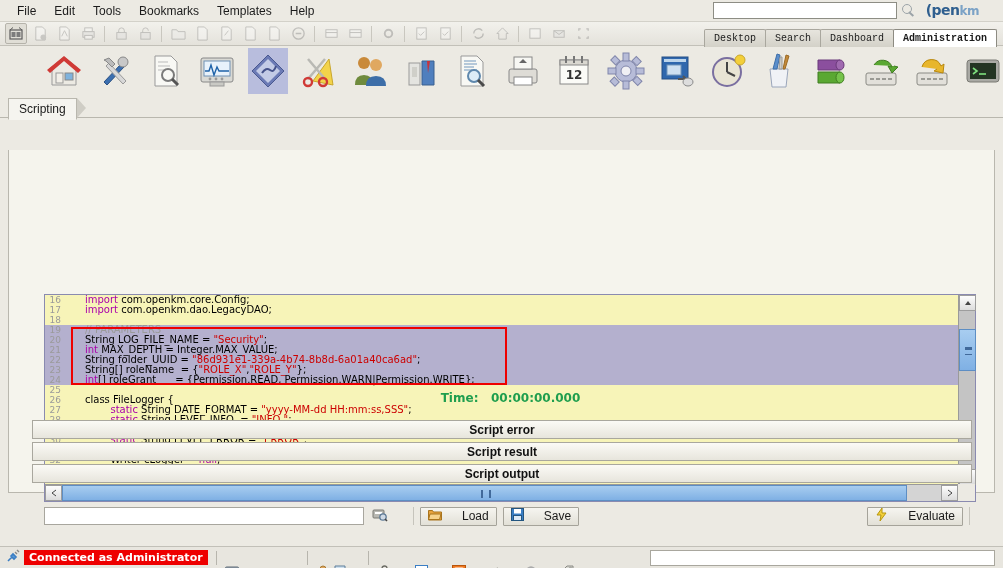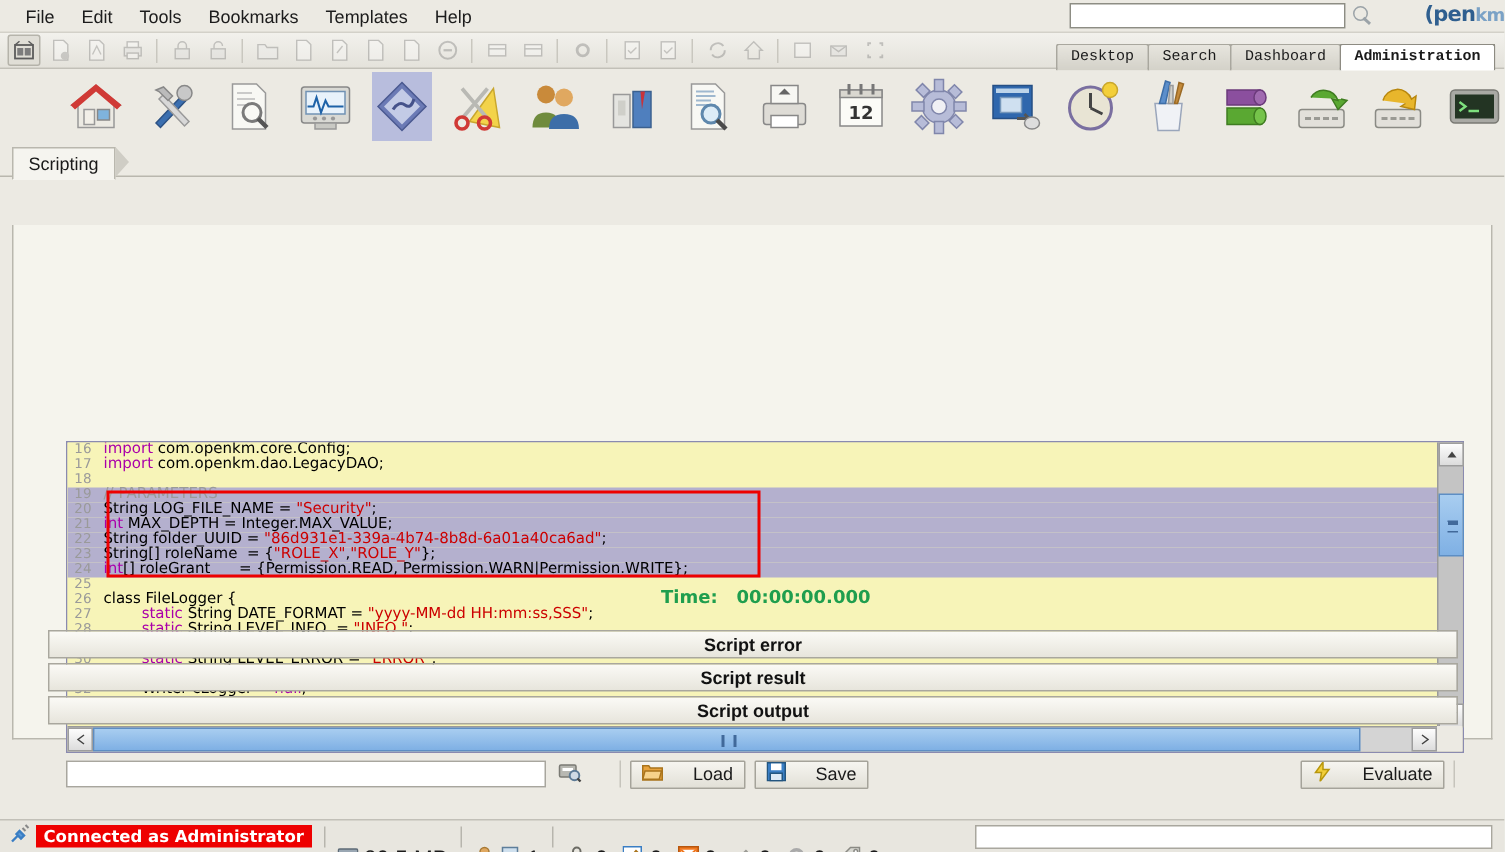--- a/index.html
+++ b/index.html
@@ -46,21 +46,21 @@
   .mag { width: 13px; height: 13px; position: relative; display:inline-block; opacity: .55;}
   .mag::before {
     content:""; position:absolute; left:0; top:0; width:8px; height:8px;
     border:1.6px solid #5a6a78; border-radius:50%;
   }
   .mag::after {
     content:""; position:absolute; left:7px; top:7px; width:6px; height:1.7px;
     background:#5a6a78; transform: rotate(42deg); transform-origin: left center;
   }
   .brand {
-    position:absolute; right: 0; top: 2px;
+    position:absolute; right: 24px; top: 2px;
     font-family: "DejaVu Sans", sans-serif;
     font-size: 14px; font-weight: bold; color:#2f5f8f; letter-spacing:-0.5px;
   }
   .brand .km { color:#7ba2c6; font-size:12px; }
   .brand .paren { color:#2f5f8f; }
 
   
   .smalltoolbar {
     height: 25px;
     background: linear-gradient(#f2f1ec, #e4e2db);
@@ -172,21 +172,21 @@
     font-size: 10px;
     line-height: 10px;
   }
   .cline { height: 10px; white-space: pre; display:flex; }
   .lineno {
     width: 20px; min-width:20px; text-align:right;
     color:#9a9a9a; padding-right:4px;
     font-family: "DejaVu Sans", sans-serif;
     font-size:9px;
   }
-  .ctext { padding-left:4px; }
+  .ctext { padding-left:4px;margin-left:16px; }
   .hl { background: #b4b0ce; }
   .kw  { color:#aa00aa; }
   .str { color:#cc0000; }
   .cmt { color:#9a9a9a; }
   .pln { color:#000; }
 
   .redbox {
     position:absolute;
     left: 26px; top: 32px;
     width: 436px; height: 58px;

